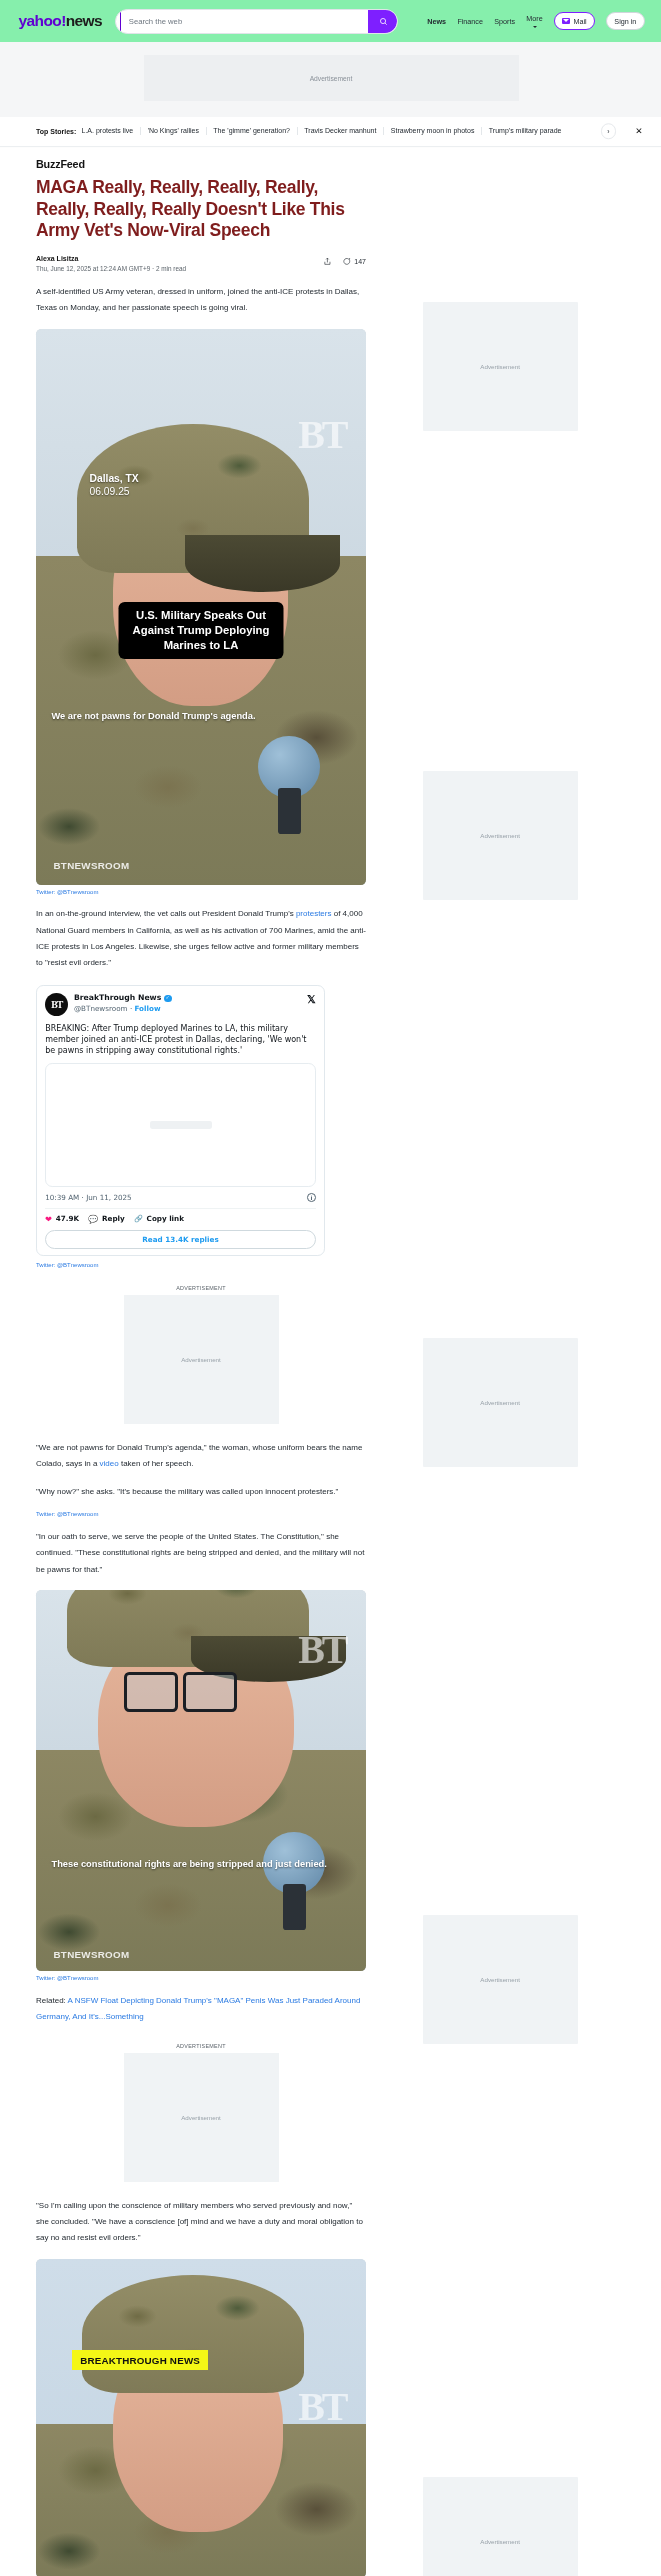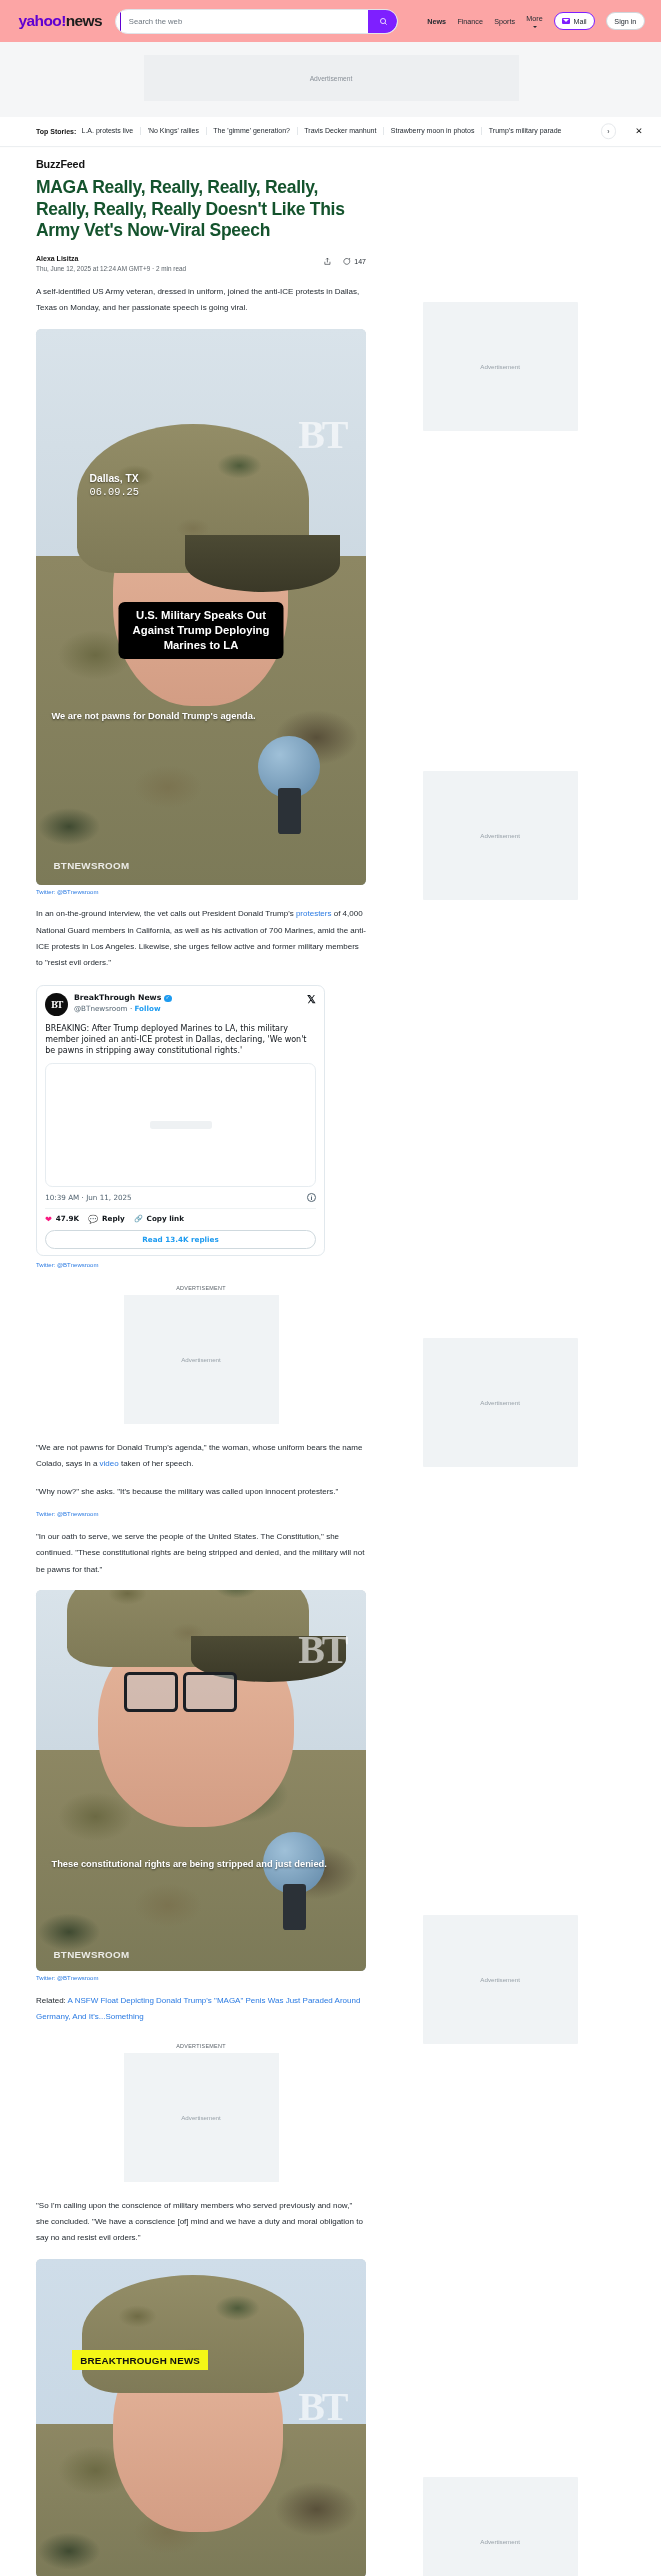--- a/index.html
+++ b/index.html
@@ -8,21 +8,21 @@
     background: #ffffff;
     font-family: "Liberation Sans", sans-serif;
     color: #131313;
     -webkit-font-smoothing: antialiased;
   }
   body { width: 662px; min-height: 3091px; position: relative; overflow-x: hidden; }
 
   
   .masthead {
     width: 662px; height: 42px;
-    background: #fca5a5;
+    background: #86efac;
     display: flex; align-items: center;
     padding: 0 14.4px;
     position: relative;
   }
   .logo {
     font-size: 15.5px; font-weight: 800; letter-spacing: -0.6px;
     white-space: nowrap; line-height: 1; margin-right: 13.4px;
     padding-left: 4.1px;
   }
   .logo .yh { color: #6001d2; }
@@ -118,21 +118,21 @@
   
   .page { width: 662px; display: flex; justify-content: flex-start; padding-top: 11.3px; }
   .article { width: 402px; padding: 0 36px 0 36px; }
   .railcol { width: 222px; padding-left: 20.6px; }
 
   .brand {
     font-size: 10.8px; font-weight: 800; letter-spacing: -0.2px; margin-bottom: 7.2px;
   }
   h1.headline {
     font-size: 17.5px; line-height: 1.22; font-weight: 800;
-    letter-spacing: -0.3px; color: #14532d; margin-bottom: 13.4px;
+    letter-spacing: -0.3px; color: #7f1d1d; margin-bottom: 13.4px;
   }
   .byline-row { display: flex; align-items: flex-start; }
   .byline { flex: 1; }
   .author { font-size: 7px; font-weight: 700; color: #131313; margin-bottom: 3.6px; }
   .meta { font-size: 6.4px; color: #5b636a; }
   .actions { display: flex; align-items: center; gap: 10.3px; padding-top: 2.1px; }
   .actions .ico { display:flex; align-items:center; gap:3.6px; cursor:pointer; }
   .actions svg { width: 8.8px; height: 8.8px; stroke: #232a31; fill: none; stroke-width: 1.7; }
   .actions .cnt { font-size: 7px; color: #232a31; }
 
@@ -190,21 +190,21 @@
     position:absolute; width: 62px; height: 62px; border-radius: 50%;
     background: radial-gradient(circle at 35% 30%, #9fc0d8, #5f86a6);
   }
   .mic .stem { position:absolute; width: 23px; height: 46px; background:#2b3137; border-radius:3.1px; left: 19.6px; top: 52px; }
   .btwm {
     position:absolute; font-size: 40px; font-weight: 900; color: rgba(255,255,255,.62);
     letter-spacing: -3.1px; font-family: "Liberation Serif", serif;
   }
   .stamp { position:absolute; left: 17.5px; color:#fff; text-shadow: 0 0.5px 1.5px rgba(0,0,0,.5); margin-left: 36px; }
   .stamp .c1 { font-size: 10.3px; font-weight: 800; line-height: 1.25; }
-  .stamp .c2 { font-size: 10.3px; font-weight: 400; line-height: 1.25; font-family: Liberation Mono, monospace; }
+  .stamp .c2 { font-size: 10.3px; font-weight: 400; line-height: 1.25; }
   .captionbox {
     position:absolute; left:50%; transform: translateX(-50%);
     background: #000; color:#fff; border-radius: 6.2px;
     padding: 6.2px 11.3px; text-align:center;
     font-size: 11.3px; font-weight: 800; line-height: 1.32; max-width: 216px;
   }
   .subcap {
     position:absolute; left: 15.5px; right: 15.5px;
     color:#fff; font-size: 9.3px; font-weight: 600; line-height: 1.4;
     text-shadow: 0 0.5px 2.1px rgba(0,0,0,.55);

